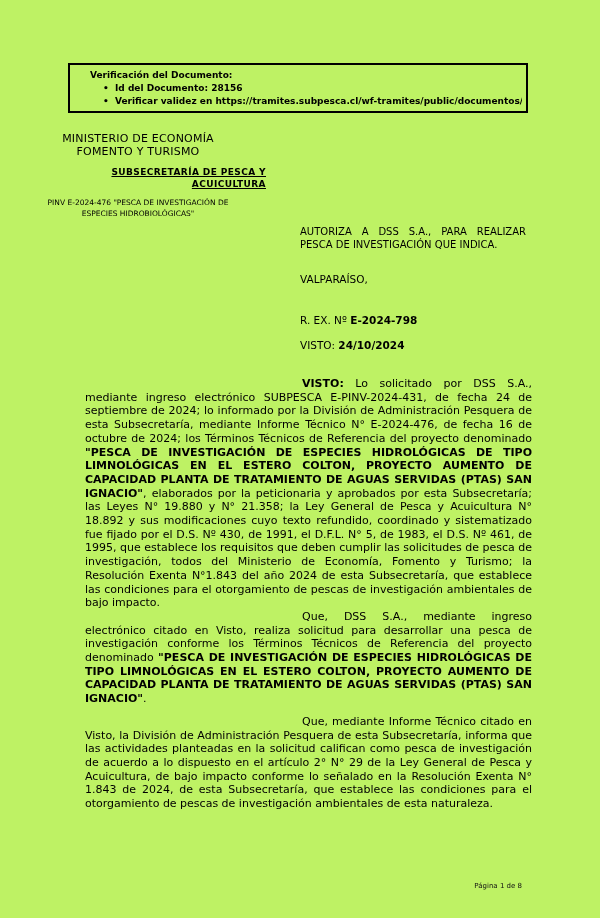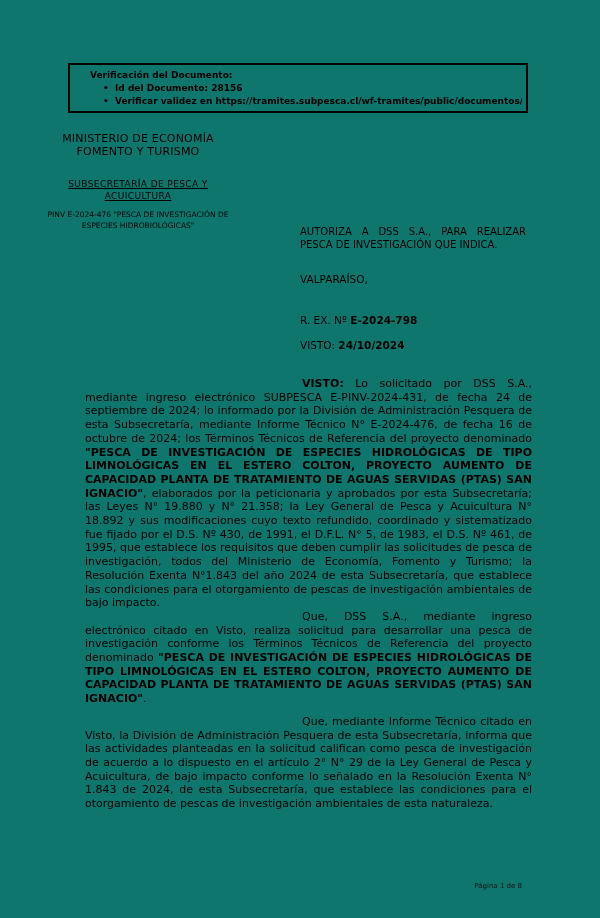--- a/index.html
+++ b/index.html
@@ -2,40 +2,40 @@
 <html><head>
 <meta charset="utf-8">
 <style>
   * { margin:0; padding:0; box-sizing:border-box; }
   html, body { background:#ffffff; }
   body {
     width:600px; height:918px;
     font-family:"DejaVu Sans","Liberation Sans",sans-serif;
     color:#000; position:relative; overflow:hidden;
   }
-  .page { position:absolute; left:0; top:0; width:600px; height:918px; background:#0f766e; }
+  .page { position:absolute; left:0; top:0; width:600px; height:918px; background:#bef264; }
 
   .b { font-weight:bold; }
   .u { text-decoration:underline; }
 
   
   .verify-box {
     position:absolute; left:68px; top:63px; width:460px;
     border:2px solid #000;
     padding:4px 4px 4px 20px;
     font-weight:bold; font-size:9px; line-height:12.8px;
   }
   .vb-list { list-style:none; }
   .vb-item { position:relative; padding-left:25px; white-space:nowrap; overflow:hidden; }
   .vb-item::before { content:"\2022"; position:absolute; left:13px; top:0; }
 
   
   .letterhead { position:absolute; left:10px; top:133px; width:256px; text-align:center; }
   .ministry { font-size:11px; line-height:12.5px; letter-spacing:0.2px; }
-  .subsecretaria { margin-top:21px; font-size:9px; font-weight:normal; line-height:11.5px; letter-spacing:0.4px; }
+  .subsecretaria { margin-top:9px; font-size:9px; font-weight:bold; line-height:11.5px; letter-spacing:0.4px;text-align:right; }
   .pinv { margin-top:7px; font-size:7.5px; line-height:11px; }
 
   
   .right-col { position:absolute; left:300px; top:225px; width:226px; font-size:10px; line-height:13.2px; }
   .subject { text-align:justify; }
   .city { margin-top:22px; font-size:10.5px; }
   .rex  { margin-top:27px; font-size:10.5px; }
   .fecha{ margin-top:12px; font-size:10.5px; }
 
   

